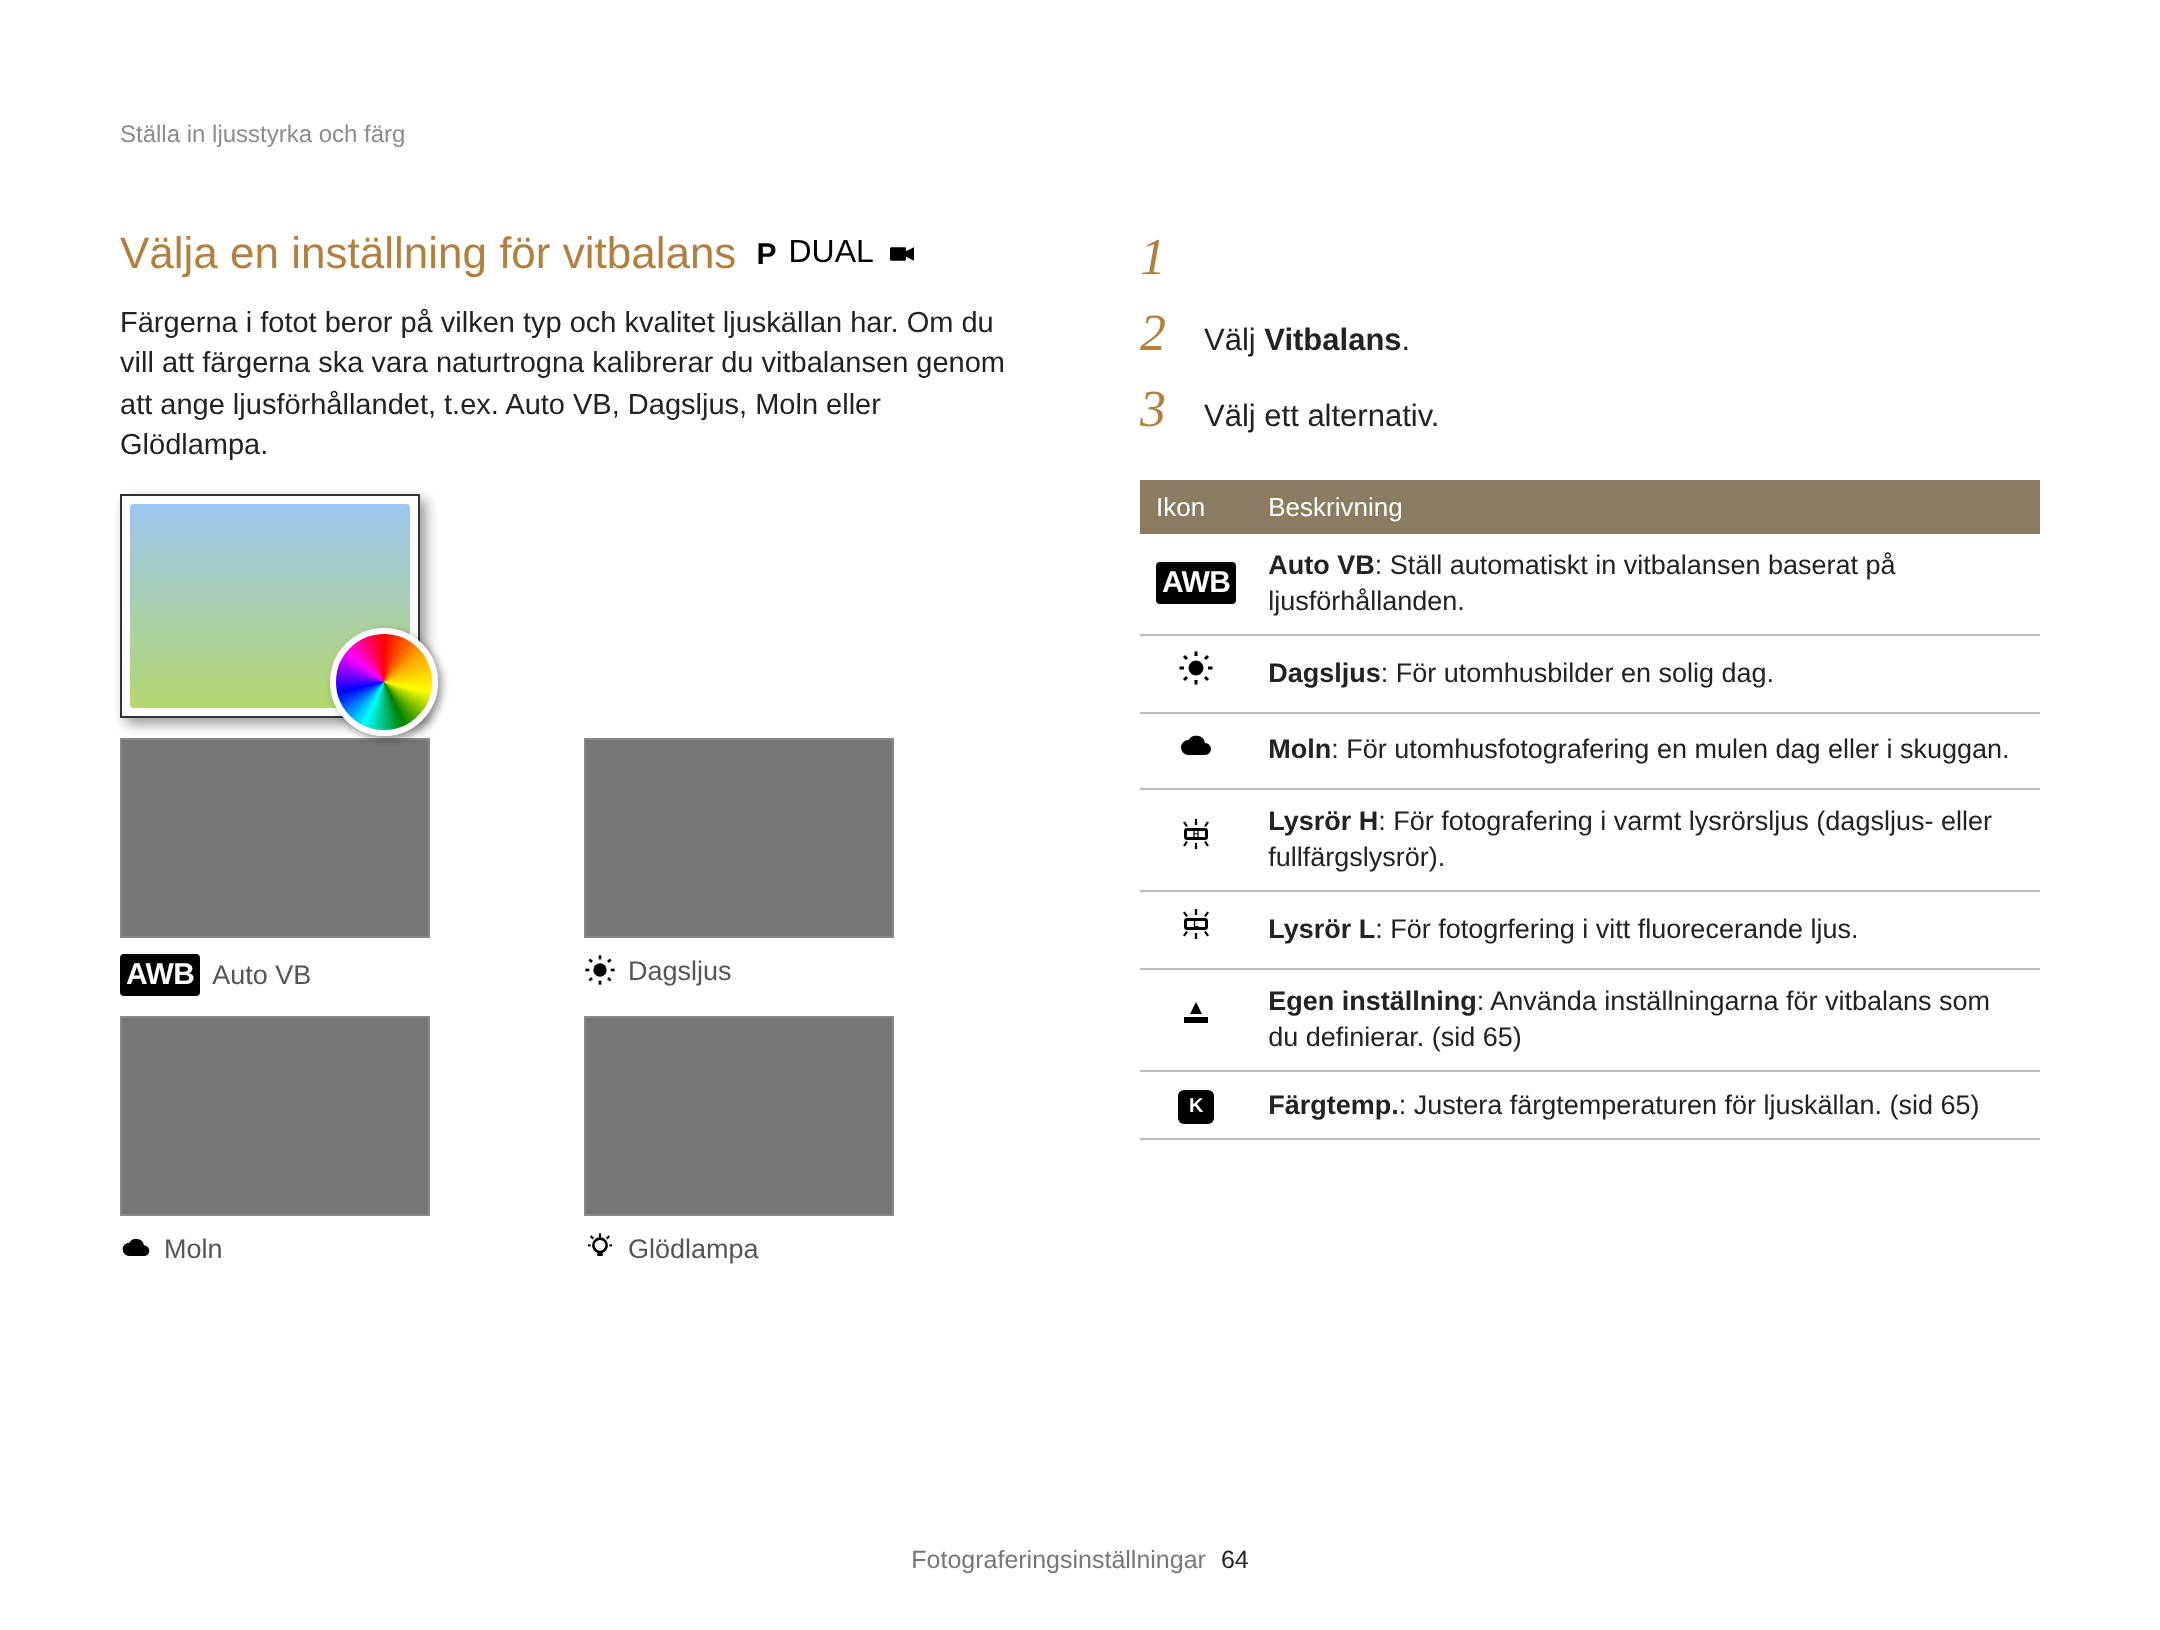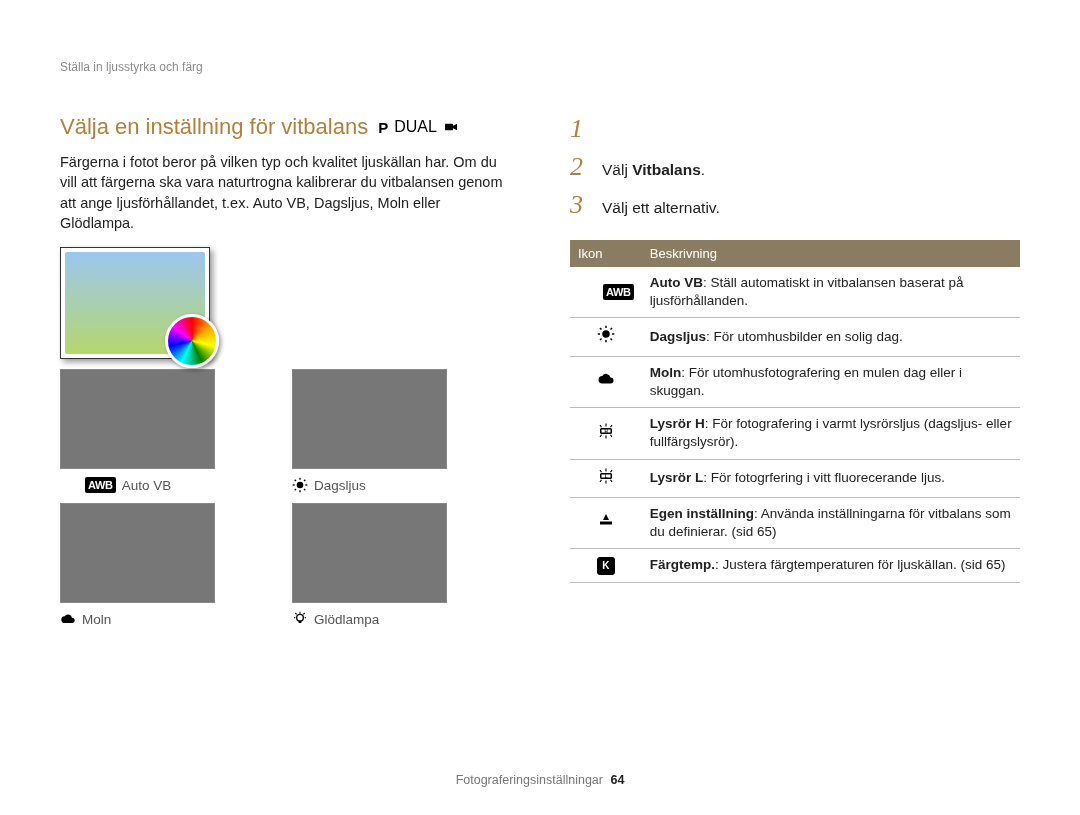--- a/index.html
+++ b/index.html
@@ -51,42 +51,42 @@
   .thumb .img {
     width:100%; height:100px; background:#777; background-size:cover; background-position:center;
     border:1px solid #888;
   }
   .img-auto   { background: linear-gradient(135deg,#8a7558 0%,#6d5a42 30%,#c9b998 60%,#a48d6b 100%); }
   .img-day    { background: linear-gradient(135deg,#aa8c5e 0%,#7d623f 30%,#ddccab 60%,#b79a70 100%); }
   .img-cloud  { background: linear-gradient(135deg,#5b5b50 0%,#3f3f38 30%,#b6b6a6 60%,#8d8d7b 100%); }
   .img-tungs  { background: linear-gradient(135deg,#3a4f8a 0%,#27355e 30%,#8daae8 60%,#5c78bb 100%); }
   .thumb .lbl { display:flex; align-items:center; gap:6px; margin-top:8px; font-size:13.5px; color:#555;}
   .thumb .lbl svg { width:16px; height:16px; }
-  .awb-badge { background:#000; color:#fff; font-size:11px; padding:2px 3px; border-radius:2px; font-weight:700; letter-spacing:-.3px;margin-left:25px;}
+  .awb-badge { background:#000; color:#fff; font-size:15px; padding:2px 3px; border-radius:2px; font-weight:700; letter-spacing:-.3px;}
 
   .steps { margin-bottom: 20px; }
   .step { display:flex; gap:10px; align-items:baseline; margin-bottom:8px; font-size:15.5px;}
   .step .num { color:#b27f3c; font-size:26px; font-style:italic; font-family: Georgia, 'Times New Roman', serif; width:22px;}
   .menu-btn { font-weight:700; letter-spacing:-.5px;}
   .strong { font-weight:700; }
 
   table { width:100%; border-collapse: collapse; font-size:13.5px;}
   thead td { background:#8a7c60; color:#fff; padding:6px 8px; font-size:13px; }
   thead td:first-child { width:52px; }
   tbody td { padding:7px 8px; border-bottom:1px solid #bcbcbc; vertical-align:middle; line-height:1.35;}
   tbody td:first-child { text-align:center; }
   tbody td svg { width:18px; height:18px; }
   .desc-title { font-weight:700; }
   .k-badge { display:inline-block; background:#000; color:#fff; font-size:10px; font-weight:700; padding:2px 5px; border-radius:3px;}
 
   .footer {
     position:absolute; bottom:28px; left:0; right:0; text-align:center;
     font-size:12.5px; color:#777;
   }
-  .footer .pg { color:#222; font-weight:700; margin-left:4px;}
+  .footer .pg { color:#222; font-weight:400; margin-left:4px;}
 </style>
 </head>
 <body>
 
 <svg width="0" height="0" style="position:absolute">
   <defs>
     <g id="ico-sun">
         <circle cx="12" cy="12" r="5" fill="#000"></circle>
         <g stroke="#000" stroke-width="2">
           <line x1="12" y1="1" x2="12" y2="4"></line>

